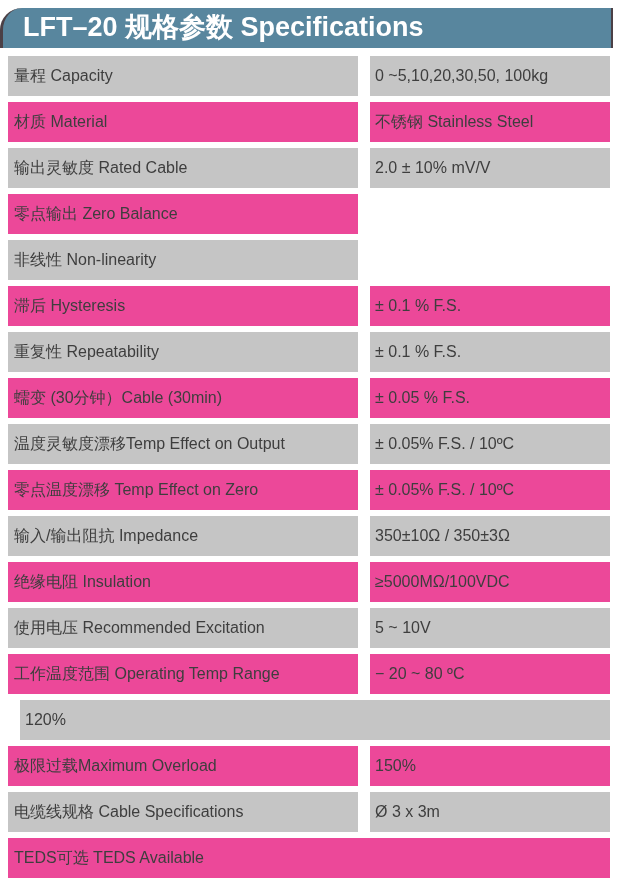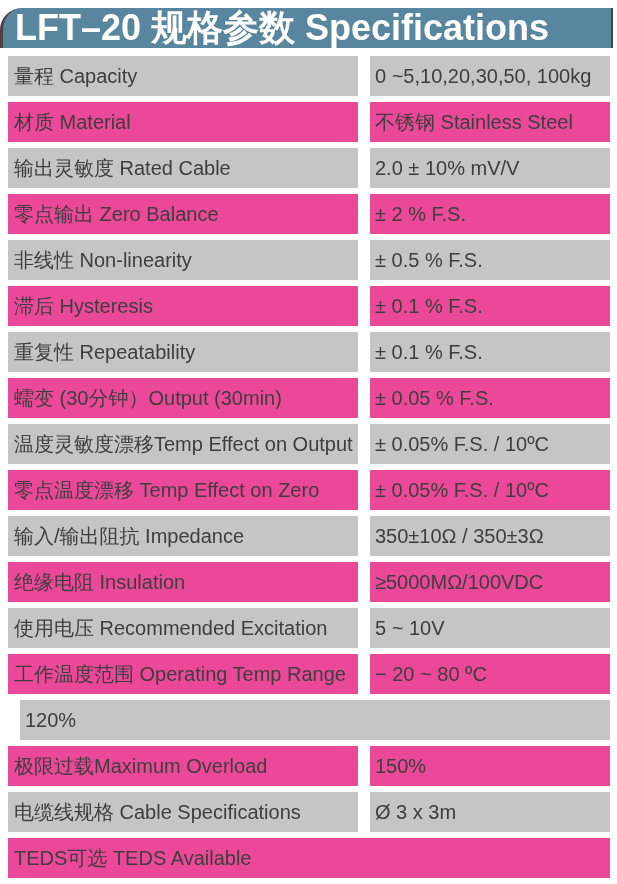--- a/index.html
+++ b/index.html
@@ -20,45 +20,45 @@
     top: 8px;
     left: 0;
     width: 613px;
     height: 40px;
     box-sizing: border-box;
     background: #58869e;
     border-top-left-radius: 22px;
     border-left: 3px solid #4b4046;
     border-right: 2px solid #4b4046;
     color: #ffffff;
-    font-size: 36px;
+    font-size: 27px;
     font-weight: bold;
     line-height: 39px;
-    padding-left: 12px;
+    padding-left: 20px;
     white-space: nowrap;
     overflow: hidden;
   }
   .table {
     position: absolute;
     top: 56px;
     left: 8px;
     width: 602px;
     display: flex;
     flex-direction: column;
     row-gap: 6px;
   }
   .row {
     display: flex;
     height: 40px;
     width: 100%;
   }
   .cell {
     height: 40px;
     line-height: 40px;
-    font-size: 20px;
+    font-size: 16px;
     color: #3e3e3e;
     white-space: nowrap;
     overflow: hidden;
   }
   .row.dark .cell  { background: #c5c5c5; }
   .row.light .cell { background: #ec4899; }
   .cell.label {
     width: 350px;
     box-sizing: border-box;
     padding-left: 6px;
@@ -98,39 +98,37 @@
         <div class="cell value">不锈钢 Stainless Steel</div>
       </div>
       <div class="row dark">
         <div class="cell label">输出灵敏度 Rated Cable</div>
         <div class="gap"></div>
         <div class="cell value">2.0 ± 10% mV/V</div>
       </div>
       <div class="row light">
         <div class="cell label">零点输出  Zero Balance</div>
         <div class="gap"></div>
-        <div class="cell value">± 2 % F.S.</div>
       </div>
       <div class="row dark">
         <div class="cell label">非线性 Non-linearity</div>
         <div class="gap"></div>
-        <div class="cell value">± 0.5 % F.S.</div>
       </div>
       <div class="row light">
         <div class="cell label">滞后 Hysteresis</div>
         <div class="gap"></div>
         <div class="cell value">± 0.1 % F.S.</div>
       </div>
       <div class="row dark">
         <div class="cell label">重复性 Repeatability</div>
         <div class="gap"></div>
         <div class="cell value">± 0.1 % F.S.</div>
       </div>
       <div class="row light">
-        <div class="cell label">蠕变 (30分钟）Output (30min)</div>
+        <div class="cell label">蠕变 (30分钟）Cable (30min)</div>
         <div class="gap"></div>
         <div class="cell value">± 0.05 % F.S.</div>
       </div>
       <div class="row dark">
         <div class="cell label">温度灵敏度漂移Temp Effect on Output</div>
         <div class="gap"></div>
         <div class="cell value">± 0.05% F.S. / 10ºC</div>
       </div>
       <div class="row light">
         <div class="cell label">零点温度漂移 Temp Effect on Zero</div>

